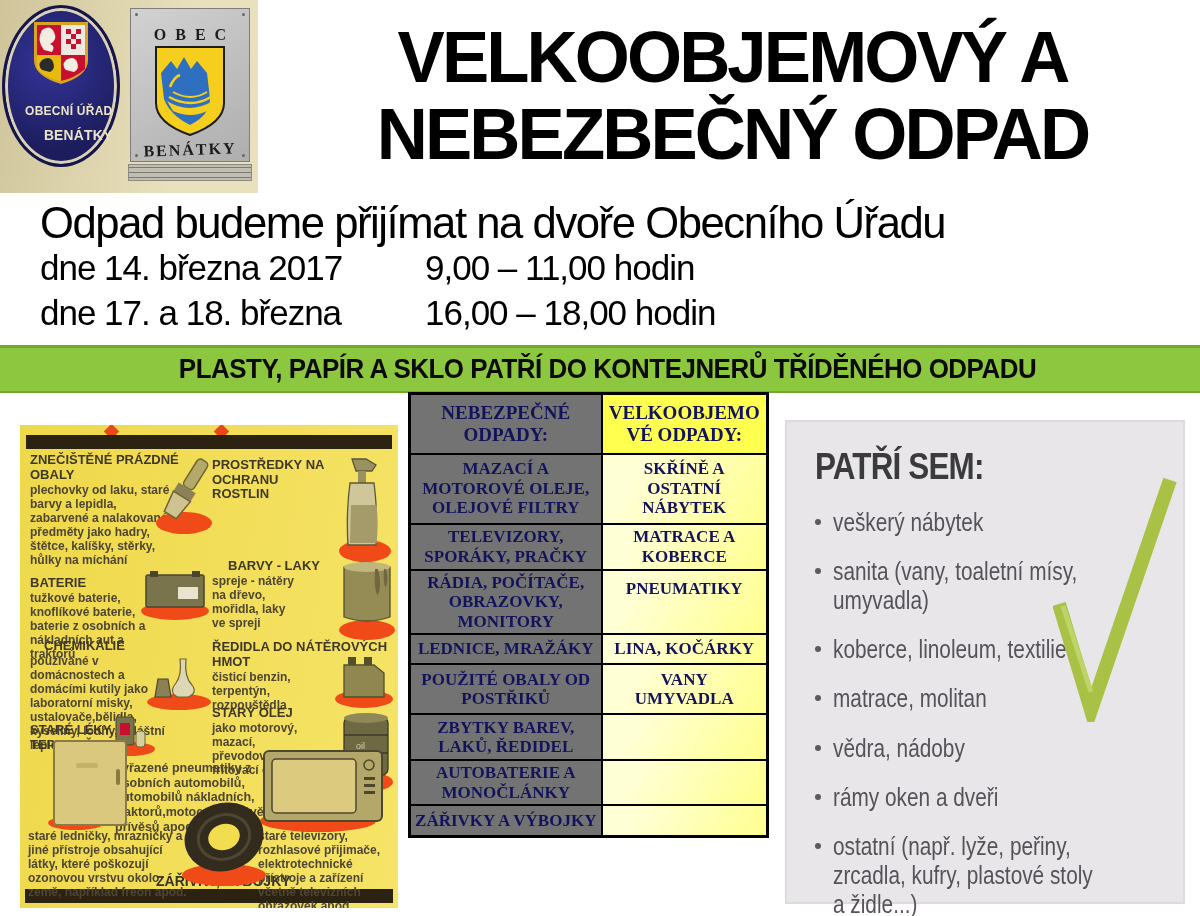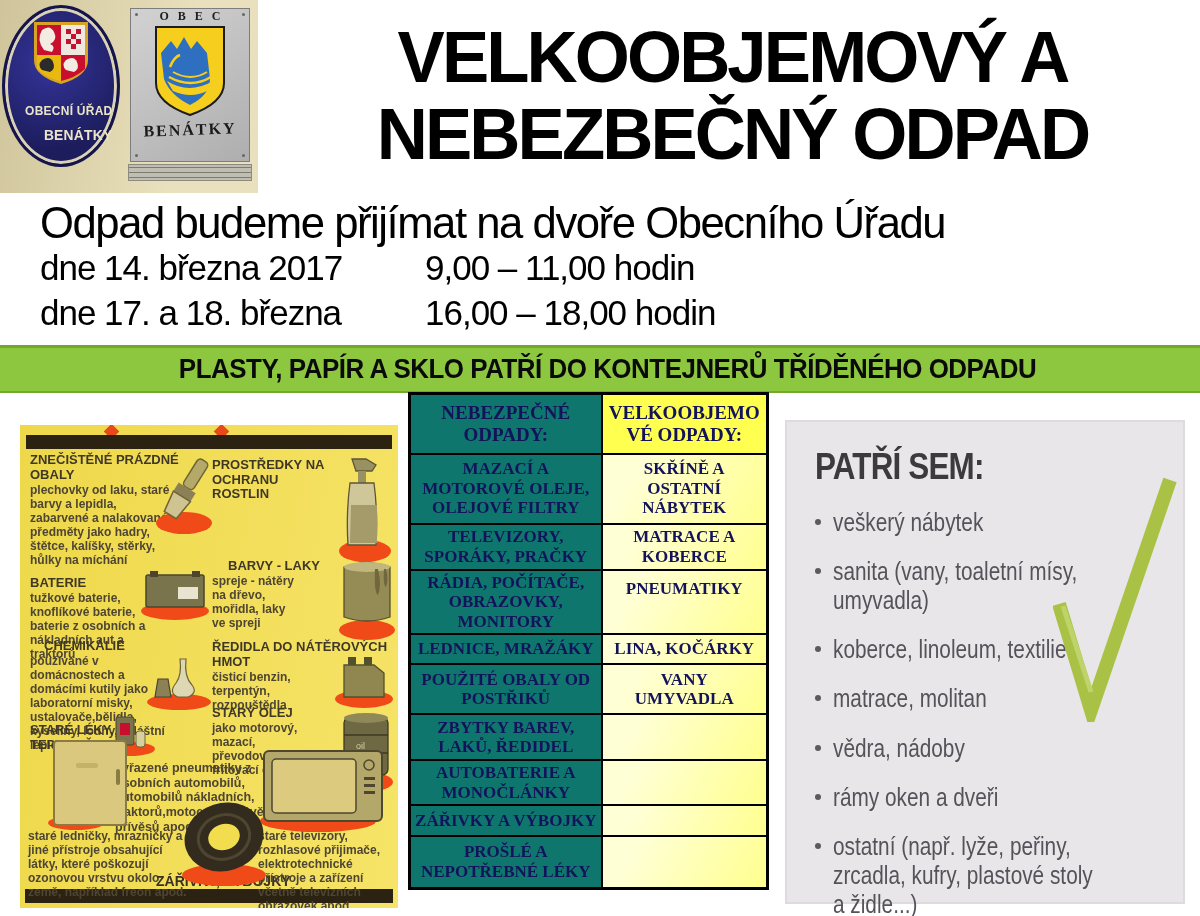--- a/index.html
+++ b/index.html
@@ -10,21 +10,21 @@
   
   #photo{left:0;top:0;width:258px;height:193px;background:linear-gradient(100deg,#cfc49a,#e9e1bd 70%);}
   #oval-badge{left:2px;top:5px;width:112px;height:156px;border-radius:50%;
       background:radial-gradient(circle at 40% 35%,#34349a,#1d1d5e 70%);
       border:3px solid #15154a;box-shadow:inset 0 0 0 3px #d9d2b6;text-align:right;text-decoration:underline;}
   .oval-text{width:100%;color:#ece4c6;font-weight:bold;font-size:13px;letter-spacing:.3px;
       transform:scaleX(.92);}
   #plaque{left:130px;top:8px;width:118px;height:152px;
       background:linear-gradient(145deg,#d2d2d2,#aeaeae);border:1px solid #7d7d7d;text-align:center;}
   .screw{position:absolute;width:3px;height:3px;border-radius:50%;background:#666;}
-  #plaque-top{margin-top:0;font-family:"Liberation Serif",serif;font-size:12px;font-weight:bold;
+  #plaque-top{margin-top:17px;font-family:"Liberation Serif",serif;font-size:16px;font-weight:bold;
       letter-spacing:9px;color:#1d1d1d;text-indent:9px;}
   #plaque-name{font-family:"Liberation Serif",serif;font-size:16px;font-weight:bold;
       letter-spacing:2px;color:#1a1a1a;transform:rotate(-2deg);}
   #strip{left:128px;top:164px;width:122px;height:15px;background:#c0bdb2;border:1px solid #8d8a80;
       background-image:repeating-linear-gradient(#c0bdb2 0 2px,#7d7a6e 2px 3px,#c0bdb2 3px 5px);}
 
   
   #title{left:265px;top:18px;width:935px;text-align:center;color:#000;
       font-weight:bold;font-size:73px;line-height:1.06;letter-spacing:-3px;transform:scaleX(.97);}
   #intro{left:40px;top:197px;width:1160px;font-size:45px;color:#000;letter-spacing:-1.5px;
@@ -46,21 +46,21 @@
   .pfoot{position:absolute;font-size:14px;font-weight:bold;color:#3a3222;}
   .redmark{position:absolute;width:11px;height:11px;background:#e8481b;transform:rotate(45deg);}
 
   
   #waste-table{left:408px;top:392px;border-collapse:collapse;table-layout:fixed;width:358px;
       border:3px solid #000;}
   #waste-table td{border:2px solid #000;text-align:center;vertical-align:middle;
       font-family:"Liberation Serif",serif;font-weight:bold;color:#13135c;
       font-size:17px;line-height:1.15;padding:2px 3px;white-space:pre-line;}
   #waste-table td.hcell{font-size:19px;}
-  .cyan{background:#0f766e;}
+  .cyan{background:#737373;}
   .yhead{background:#ffff4f;}
   .ycell{background:linear-gradient(120deg,#ffffd6 20%,#ffff8e);}
   td.sanscell{font-family:"Liberation Sans",sans-serif;color:#000;font-size:16px;}
 
   
   #panel{left:785px;top:420px;width:400px;height:484px;background:#e8e6e9;
       box-shadow:inset 0 0 0 2px #dedbdf;}
   #panel-heading{position:absolute;left:30px;top:26px;font-size:37px;font-weight:bold;color:#3b3b3d;
       letter-spacing:-1px;transform:scaleX(.85);transform-origin:left;}
   #panel-list{position:absolute;left:30px;top:88px;width:360px;}
@@ -269,24 +269,20 @@
       <td class="ycell"></td>
     </tr>
     <tr style="height:44px">
       <td class="cyan">AUTOBATERIE A MONOČLÁNKY</td>
       <td class="ycell"></td>
     </tr>
     <tr style="height:31px">
       <td class="cyan">ZÁŘIVKY A VÝBOJKY</td>
       <td class="ycell"></td>
     </tr>
-    <tr style="height:52px">
-      <td class="cyan">PROŠLÉ A NEPOTŘEBNÉ LÉKY</td>
-      <td class="ycell"></td>
-    </tr>
   </tbody>
     </table>
 
   <div class="abs" id="panel">
     <div id="panel-heading">PATŘÍ SEM:</div>
     <div id="panel-list">
       <div class="pl-item">
         <span class="pl-dot"></span>
         <span class="pl-text">veškerý nábytek</span>
         </div>

